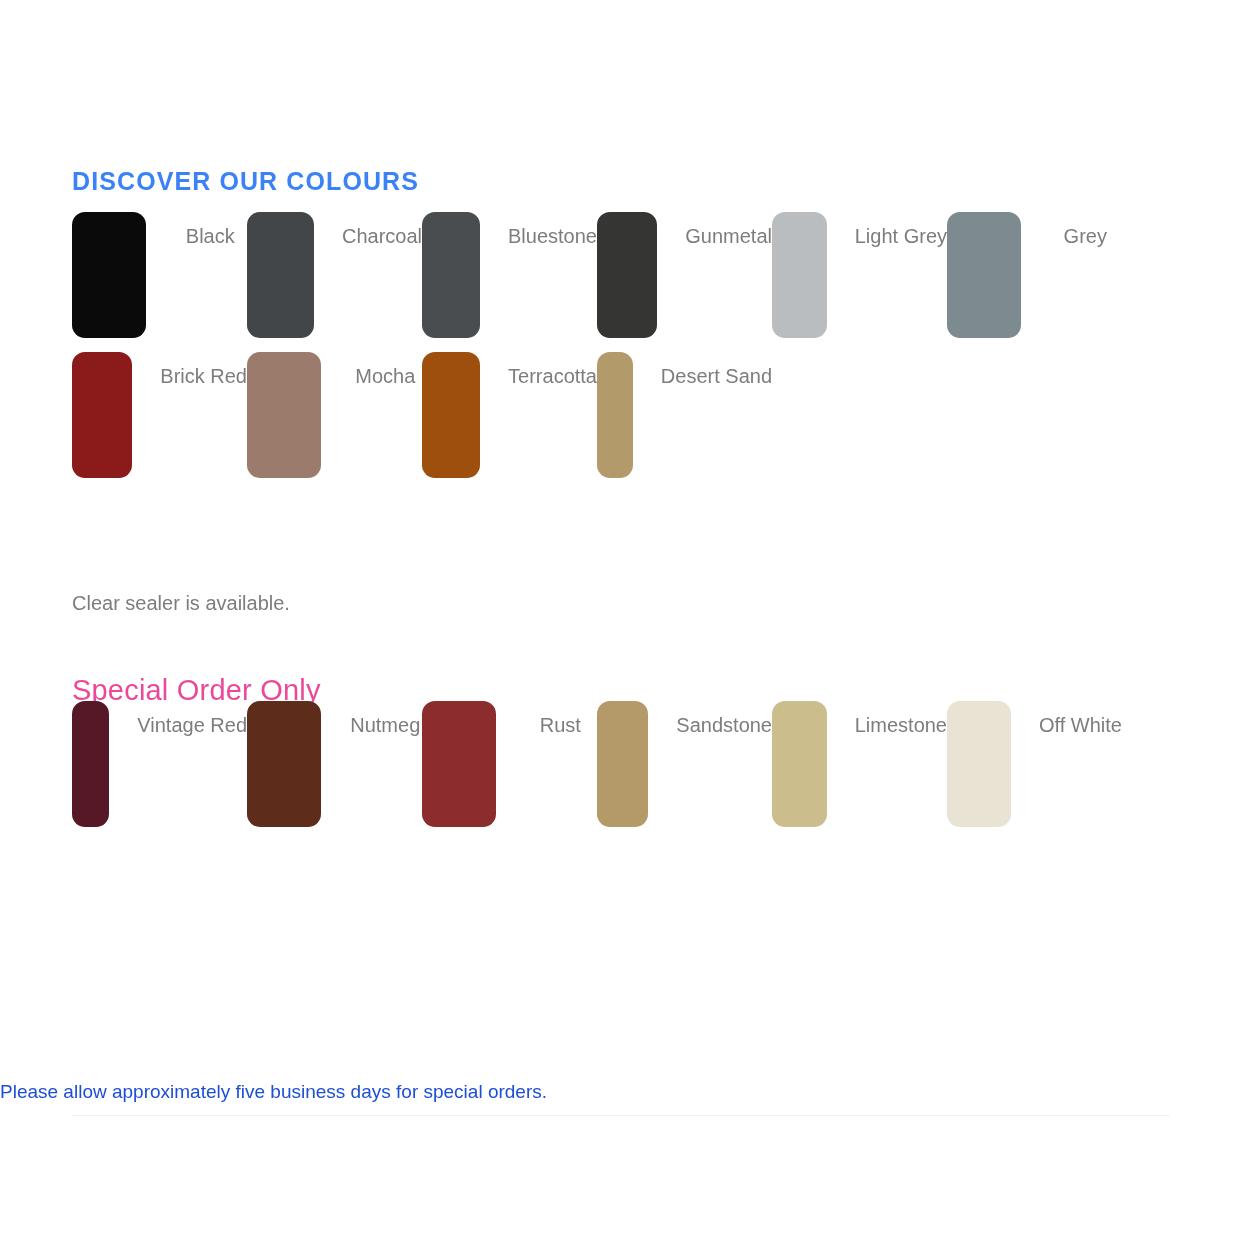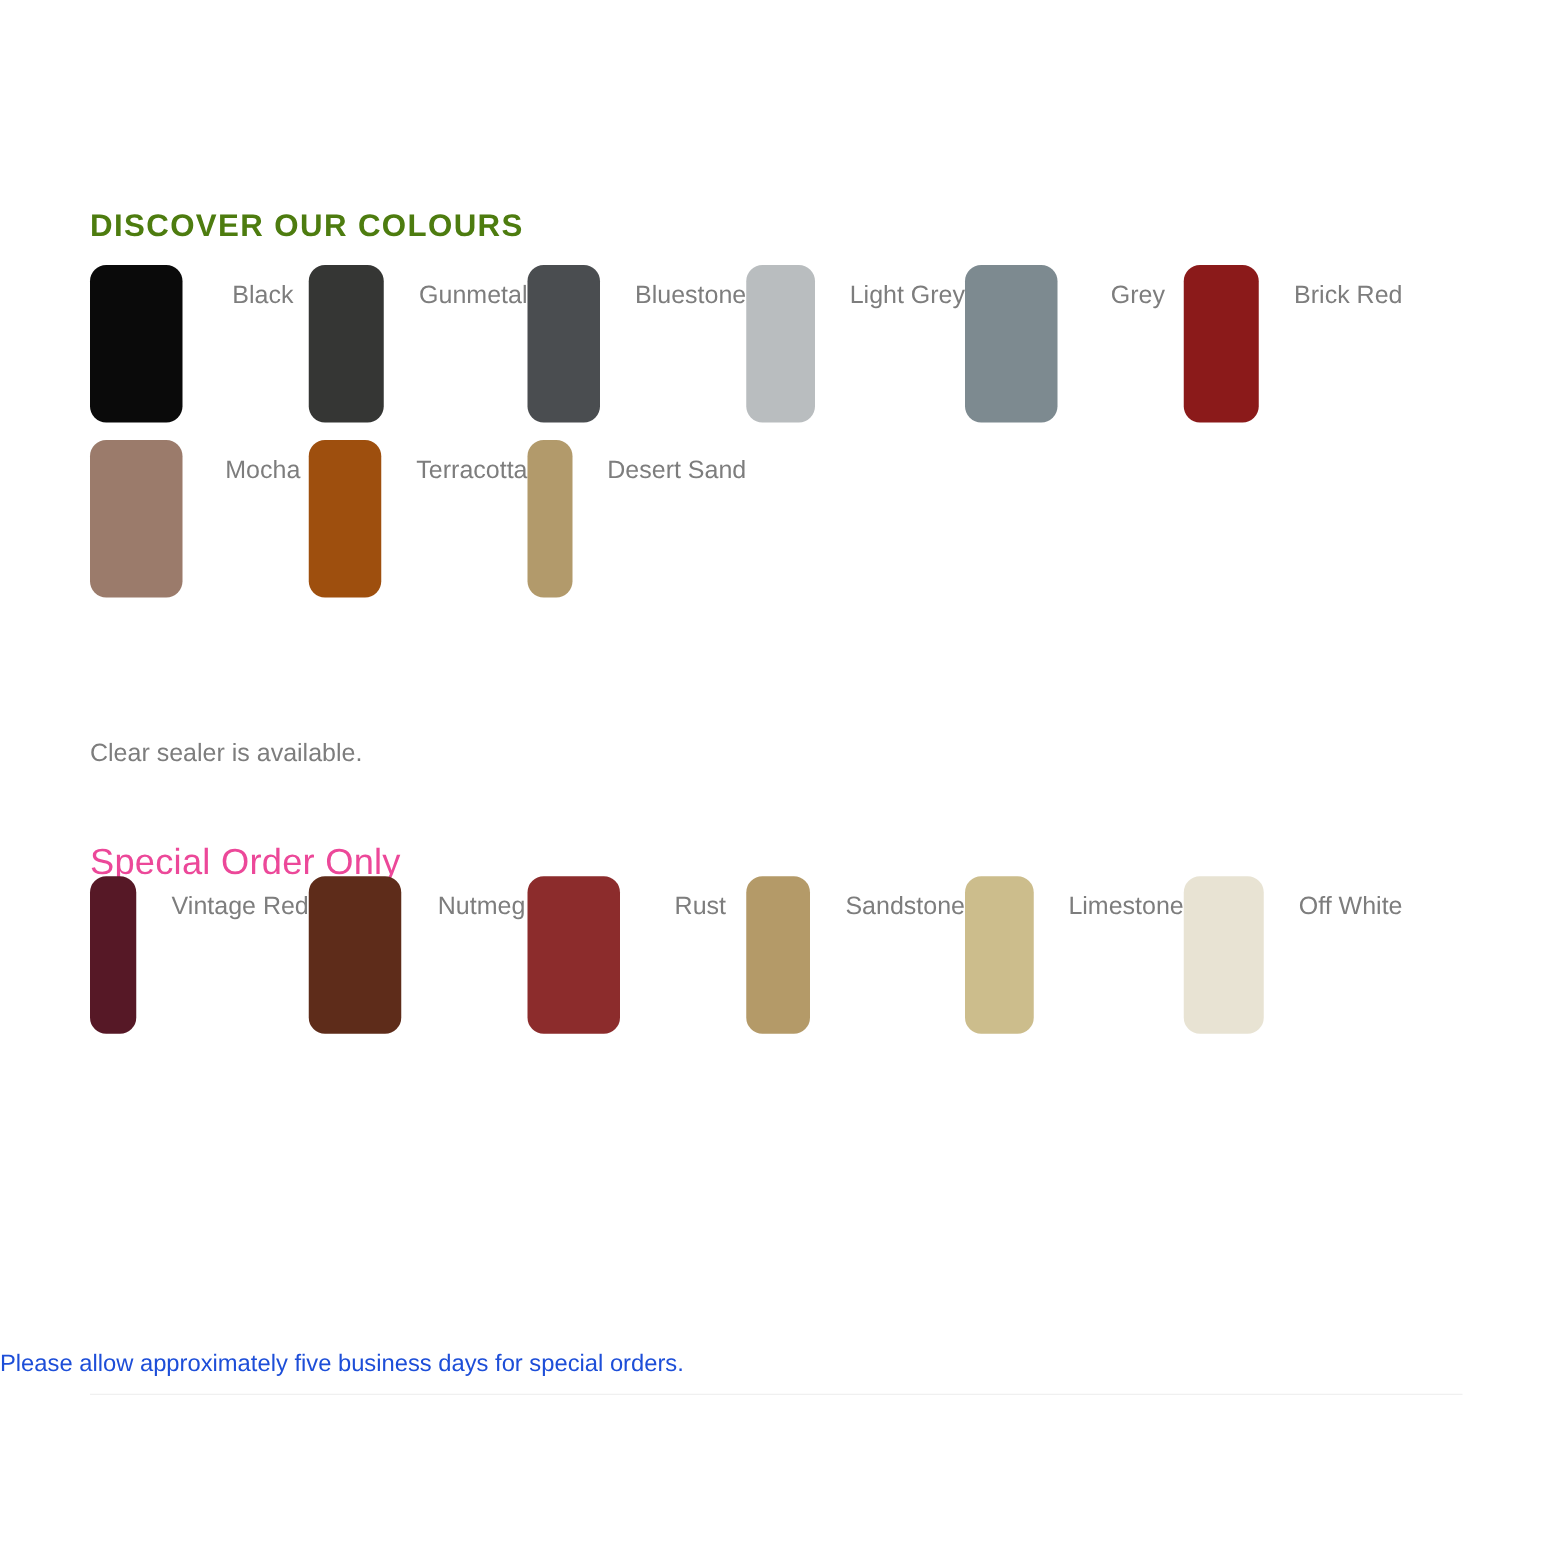--- a/index.html
+++ b/index.html
@@ -25,21 +25,21 @@
   }
 
   
   .headline {
     position: absolute;
     left: 72px;
     top: 146px;
     font-size: 25px;
     font-weight: bold;
     letter-spacing: 1.1px;
-    color: #4d7c0f;
+    color: #3b82f6;
     white-space: nowrap;
   }
 
   
   .swatch-grid {
     position: absolute;
     left: 72px;
     display: flex;
     flex-wrap: wrap;
     width: 1110px;
@@ -116,28 +116,32 @@
 <div class="page">
 
   <h2 class="headline">DISCOVER OUR COLOURS</h2>
 
   <div class="swatch-grid" id="grid-standard">
       <div class="swatch-cell">
         <div class="swatch-chip" style="background: rgb(10, 10, 10);"></div>
         <div class="swatch-label">Black</div>
       </div>
       <div class="swatch-cell">
+        <div class="swatch-chip" style="background: rgb(67, 70, 73);"></div>
+        <div class="swatch-label">Charcoal</div>
+      </div>
+      <div class="swatch-cell">
+        <div class="swatch-chip" style="background: rgb(74, 77, 80);"></div>
+        <div class="swatch-label">Bluestone</div>
+      </div>
+      <div class="swatch-cell">
         <div class="swatch-chip" style="background: rgb(53, 54, 52);"></div>
         <div class="swatch-label">Gunmetal</div>
       </div>
       <div class="swatch-cell">
-        <div class="swatch-chip" style="background: rgb(74, 77, 80);"></div>
-        <div class="swatch-label">Bluestone</div>
-      </div>
-      <div class="swatch-cell">
         <div class="swatch-chip" style="background: rgb(185, 189, 191);"></div>
         <div class="swatch-label">Light Grey</div>
       </div>
       <div class="swatch-cell">
         <div class="swatch-chip" style="background: rgb(125, 138, 144);"></div>
         <div class="swatch-label">Grey</div>
       </div>
       <div class="swatch-cell">
         <div class="swatch-chip" style="background: rgb(139, 26, 26);"></div>
         <div class="swatch-label">Brick Red</div>

